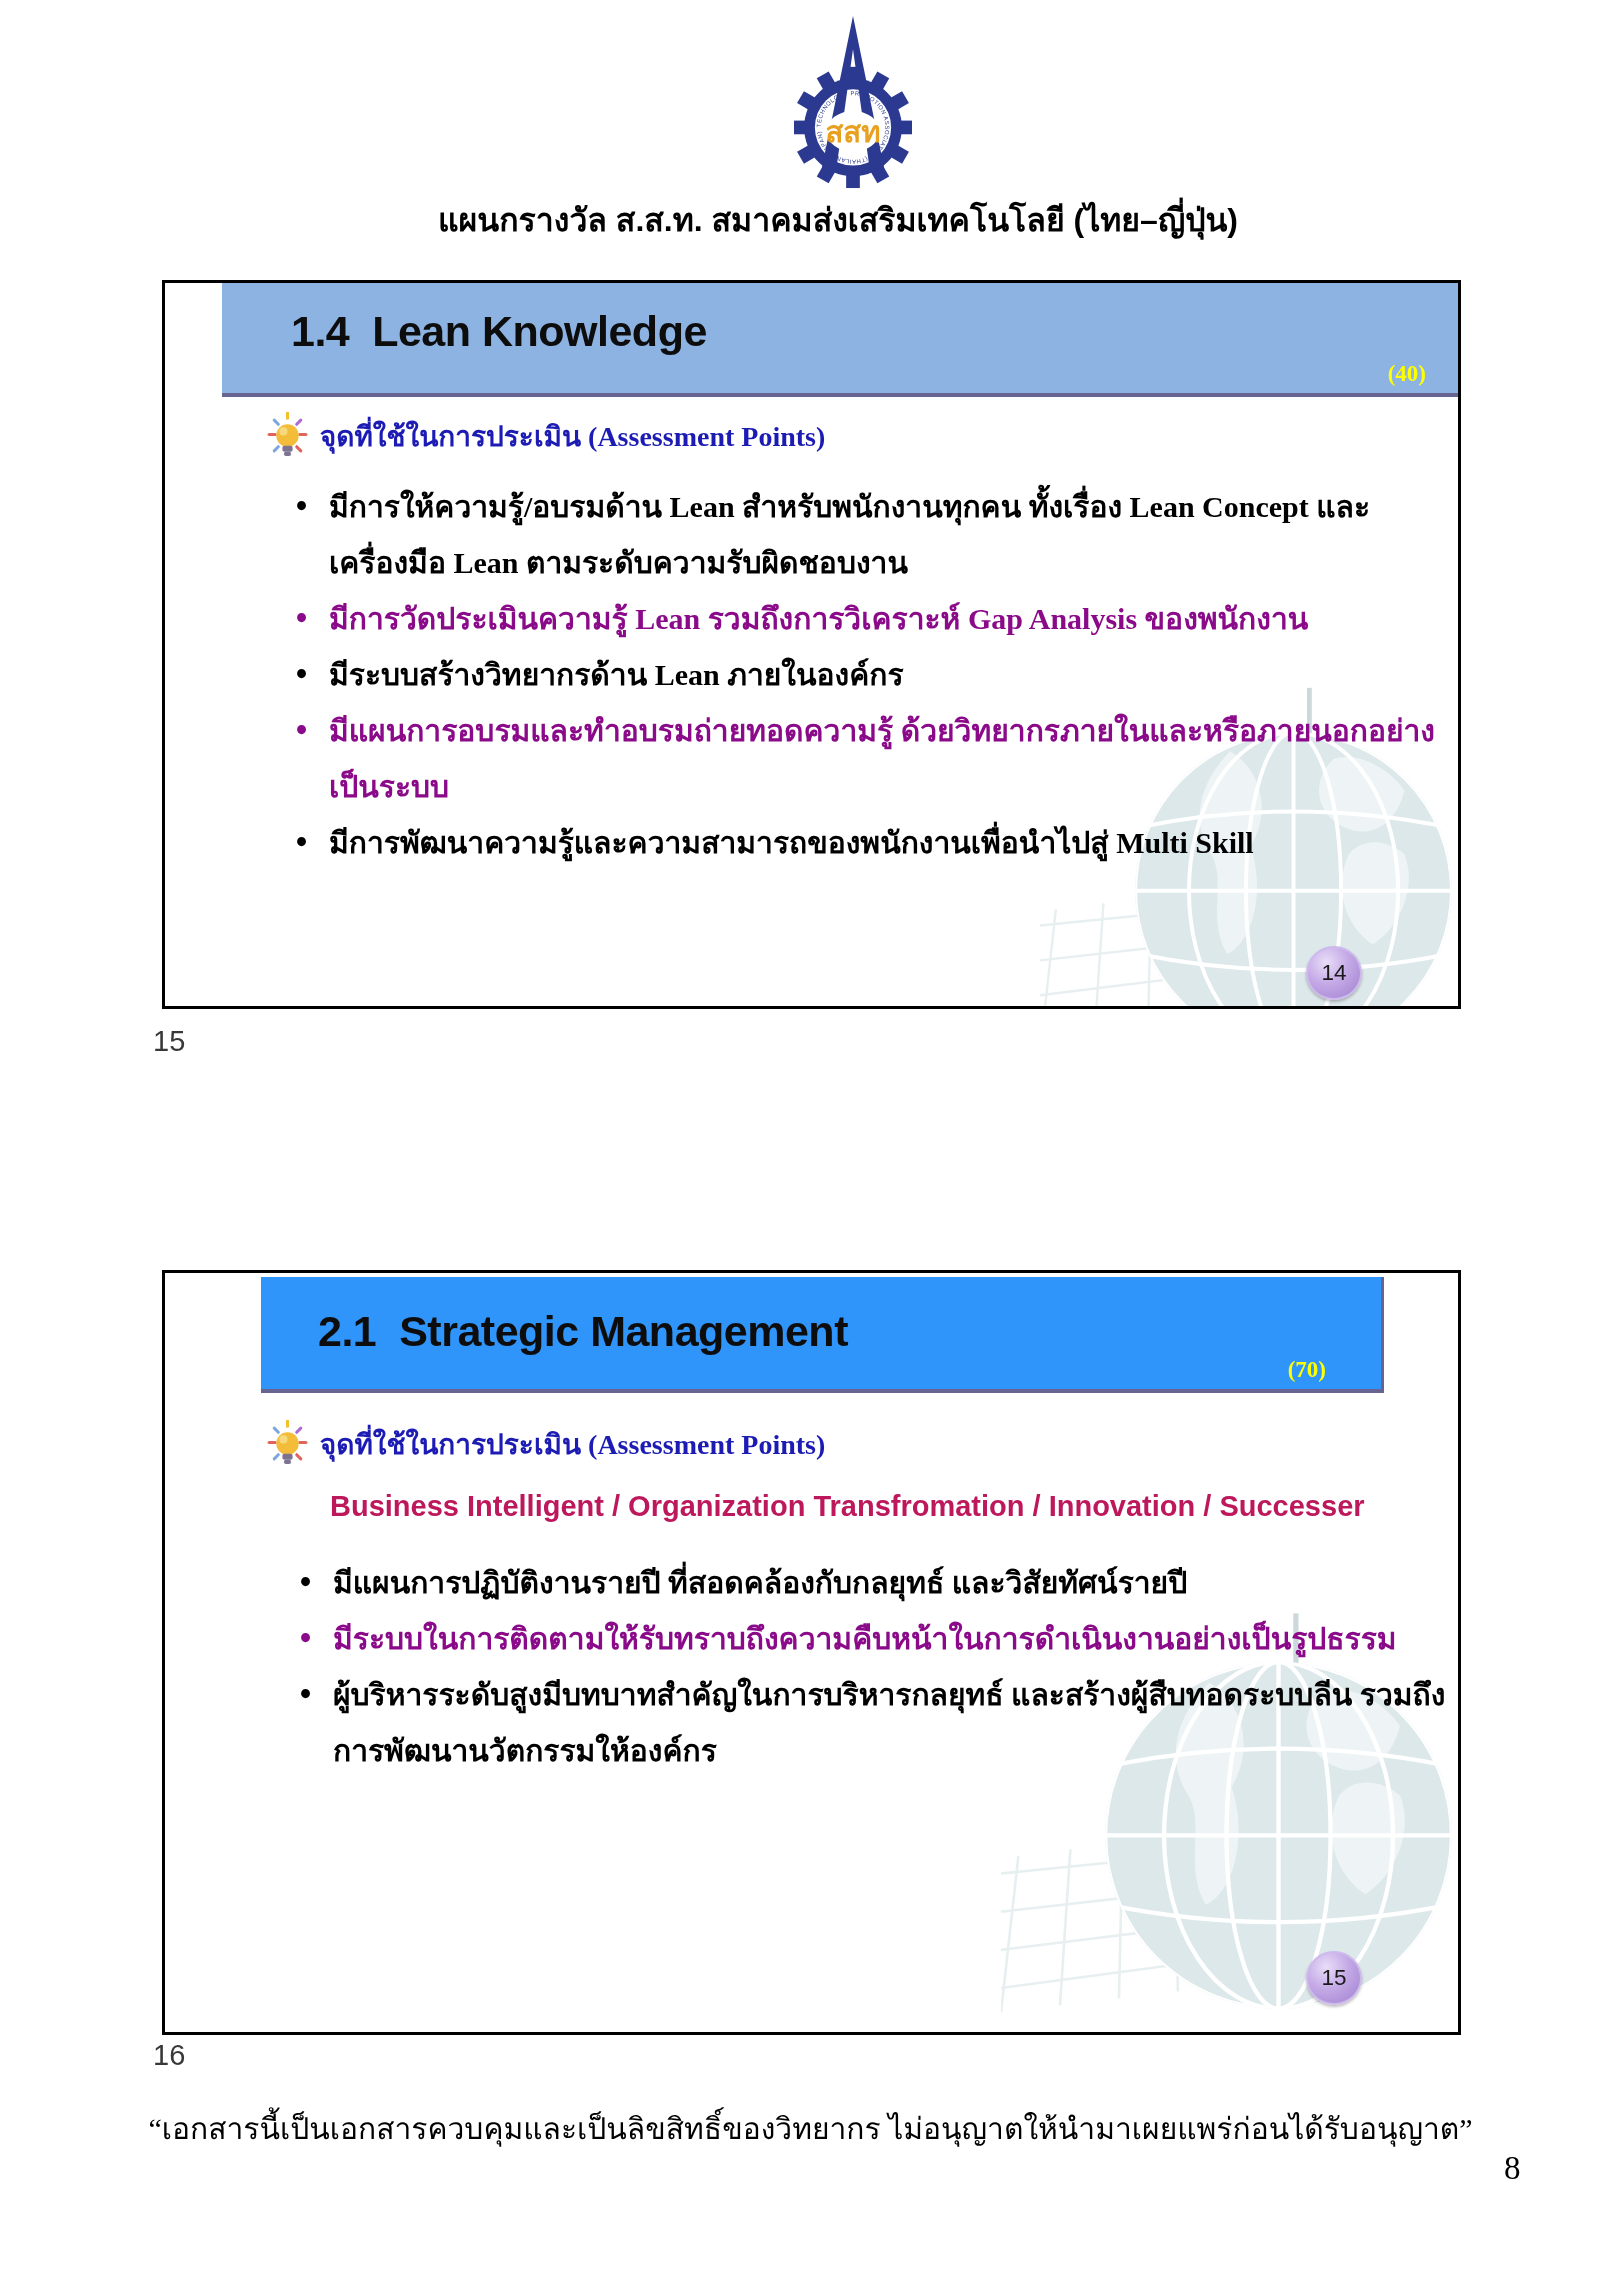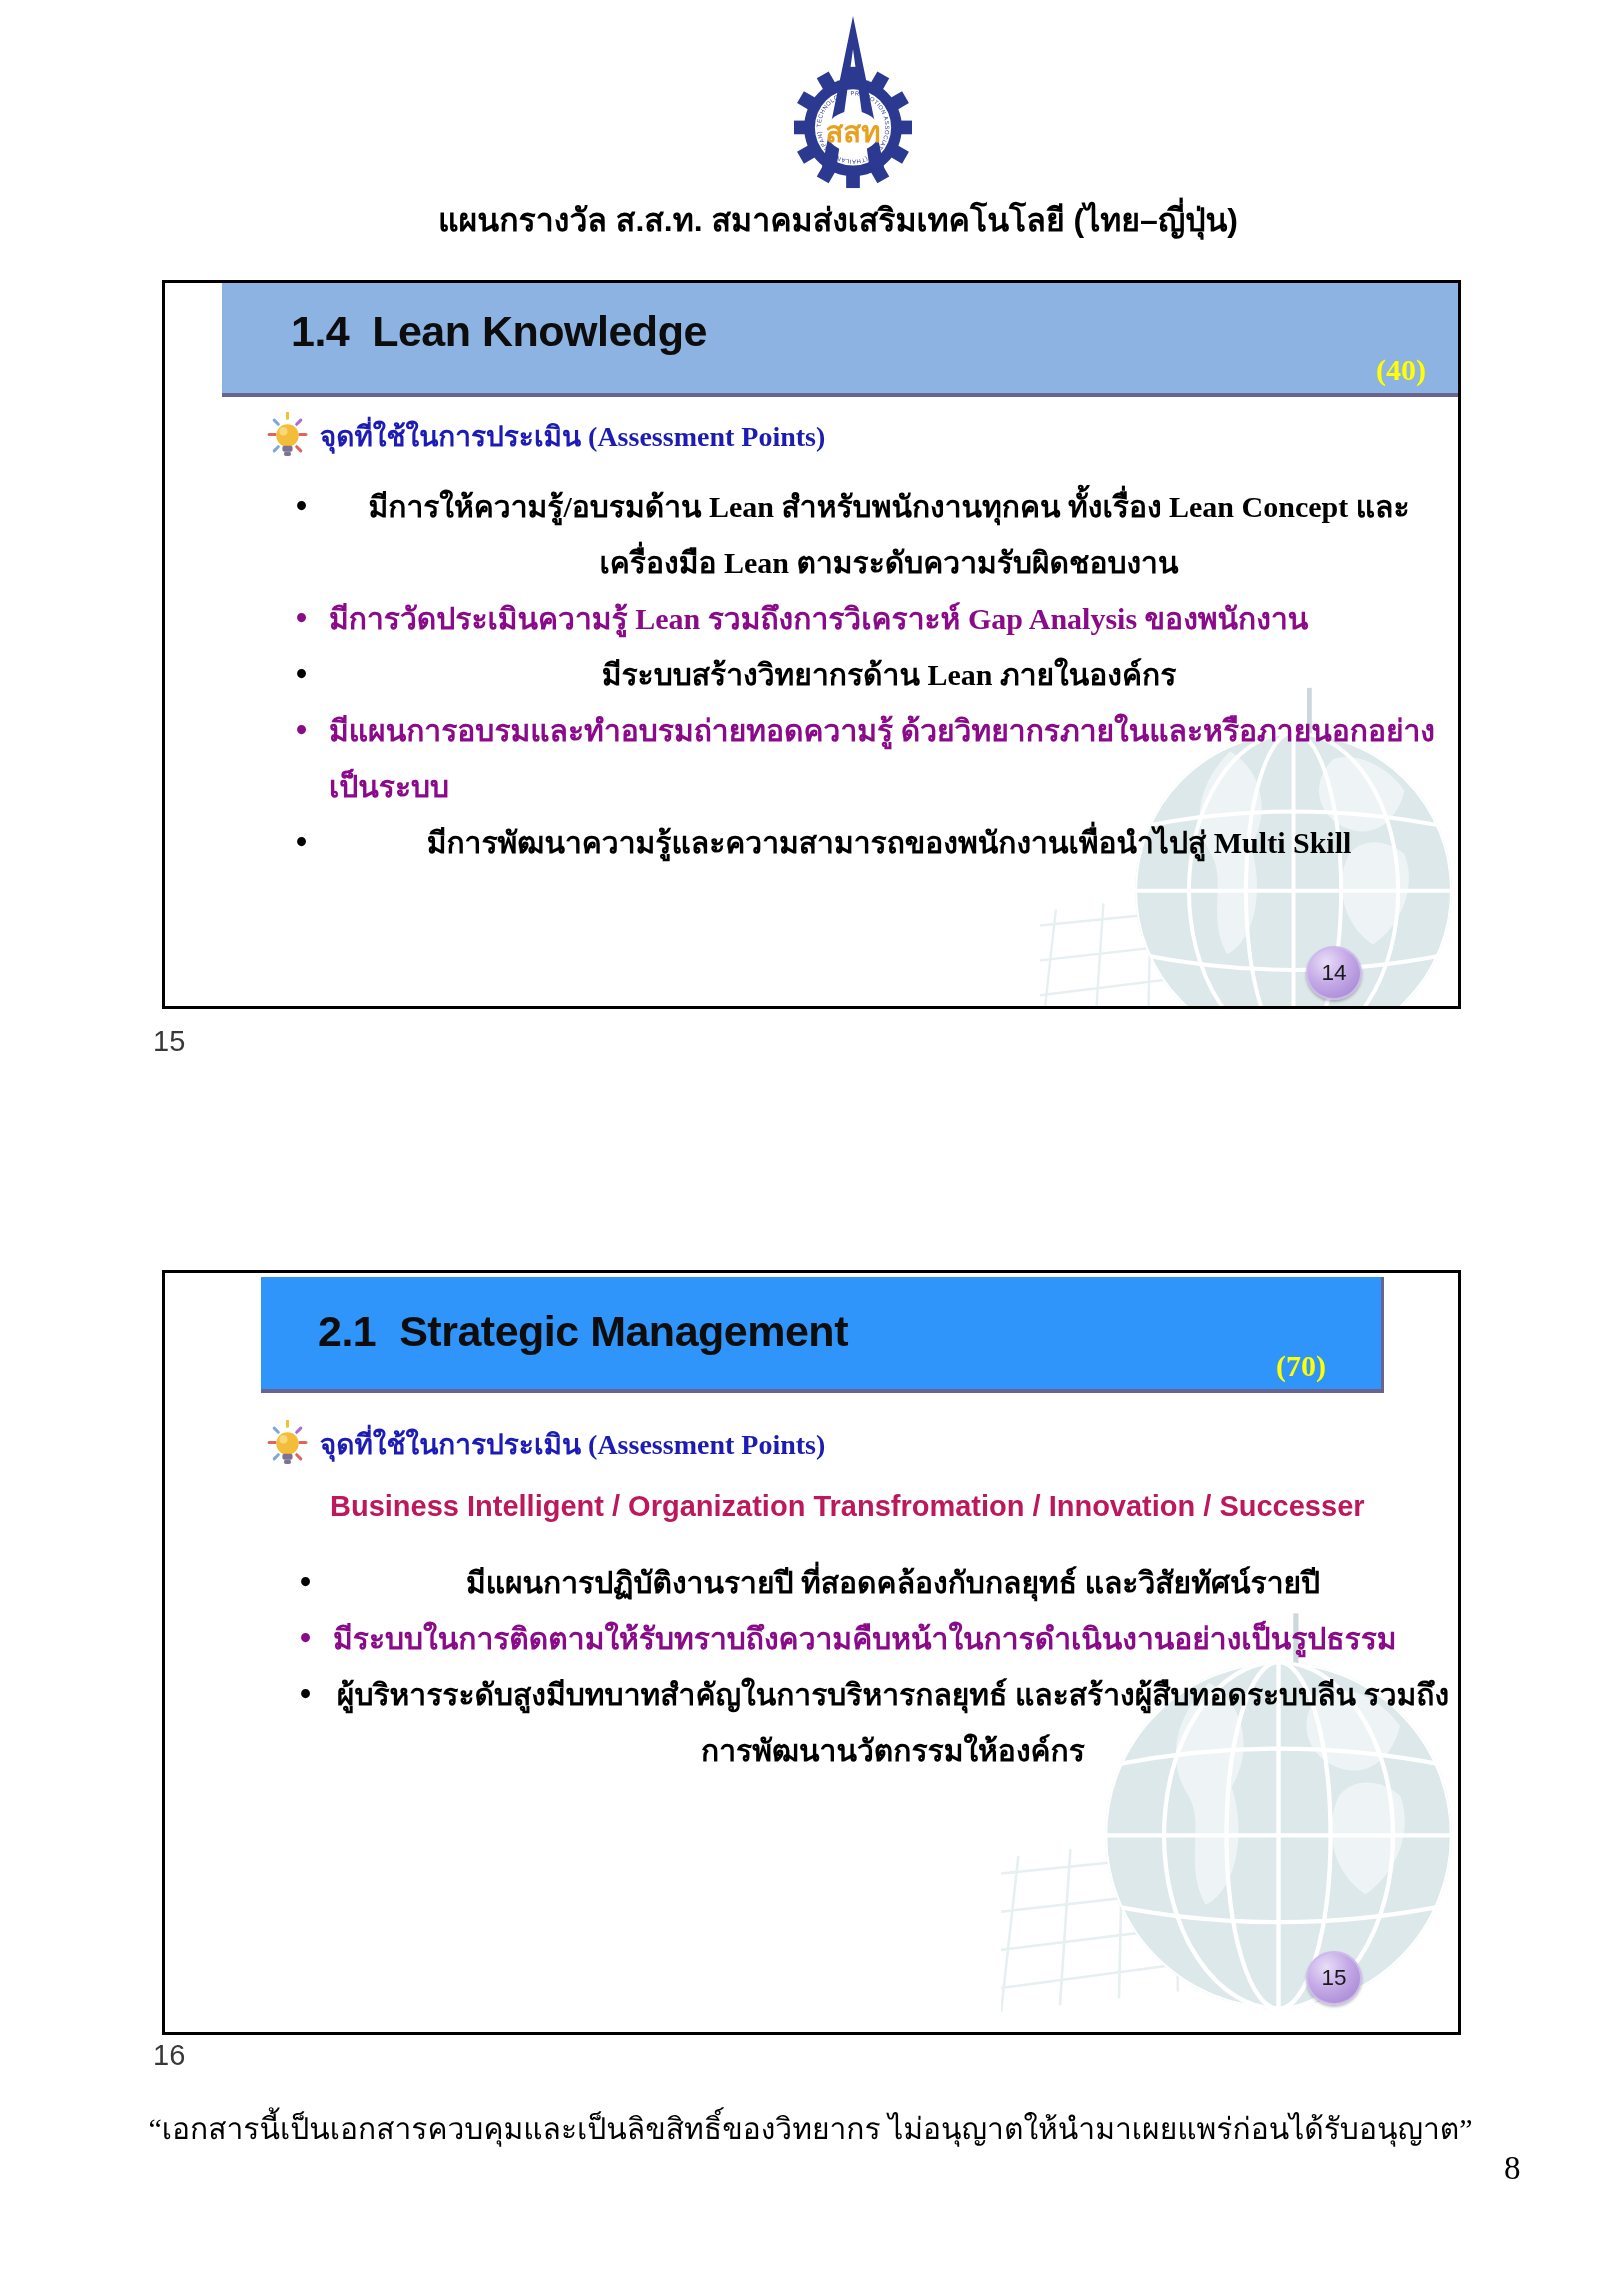--- a/index.html
+++ b/index.html
@@ -40,21 +40,21 @@
 
   .slide-title {
     position:absolute; left:69px; top:27.4px;
     font-family:"Liberation Sans", sans-serif;
     font-weight:bold; font-size:43px; color:#0d0d0d; line-height:1;
     letter-spacing:-0.5px;
   }
   .slide-2 .slide-title { left:57px; top:33px; }
   .slide-score {
     position:absolute; right:55px; bottom:5.9px;
-    color:#ffff00; font-weight:bold; font-size:30px;
+    color:#ffff00; font-weight:bold; font-size:23px;
     font-family:"Liberation Serif", serif;
   }
 
   .assess-row {
     position:absolute; display:flex; align-items:center; gap:11.8px;
   }
   .slide-1 .assess-row { left:102px; top:129px; }
   .slide-2 .assess-row { left:102px; top:147px; }
   .bulb { width:41px; height:47px; flex:0 0 auto; }
   .assess-label {
@@ -75,21 +75,21 @@
   .slide-1 .bullets { left:123px; top:196px; }
   .slide-2 .bullets { left:127px; top:282px; }
   .bullets li {
     position:relative; padding-left:41px;
     font-size:30px; font-weight:bold; line-height:56px; color:#000;
   }
   .bullets li::before {
     content:"•"; position:absolute; left:7.8px; top:-1px; font-size:33px;
   }
   .bullets li[data-color="purple"] { color:#8a0a8a; }
-  .bullets li[data-color="black"]  { color:#000000;text-align:center; }
+  .bullets li[data-color="black"]  { color:#000000; }
 
   .globe { position:absolute; z-index:0; }
   .slide-1 .globe { right:5.9px;  bottom:-78px; width:412px; height:412px; }
   .slide-2 .globe { right:5.9px;  bottom:-14.7px; width:451px; height:451px; }
   .assess-row, .bullets, .subtitle, .badge { z-index:2; }
 
   .badge {
     position:absolute; width:56px; height:54px; border-radius:50%;
     background: radial-gradient(circle at 35% 28%, #e9ddf8 0%, #c4a9e6 45%, #9e7fce 100%);
     border:2px solid #cdb9ec;

